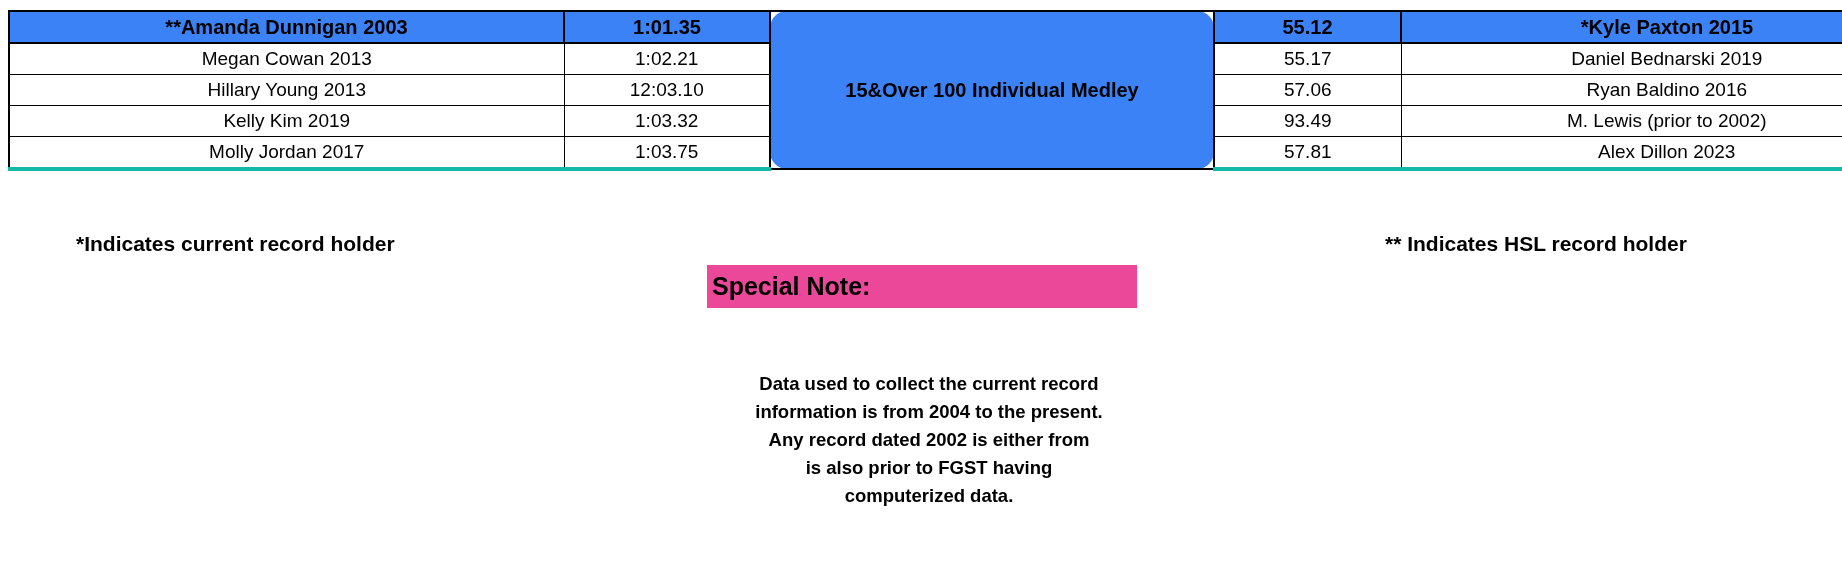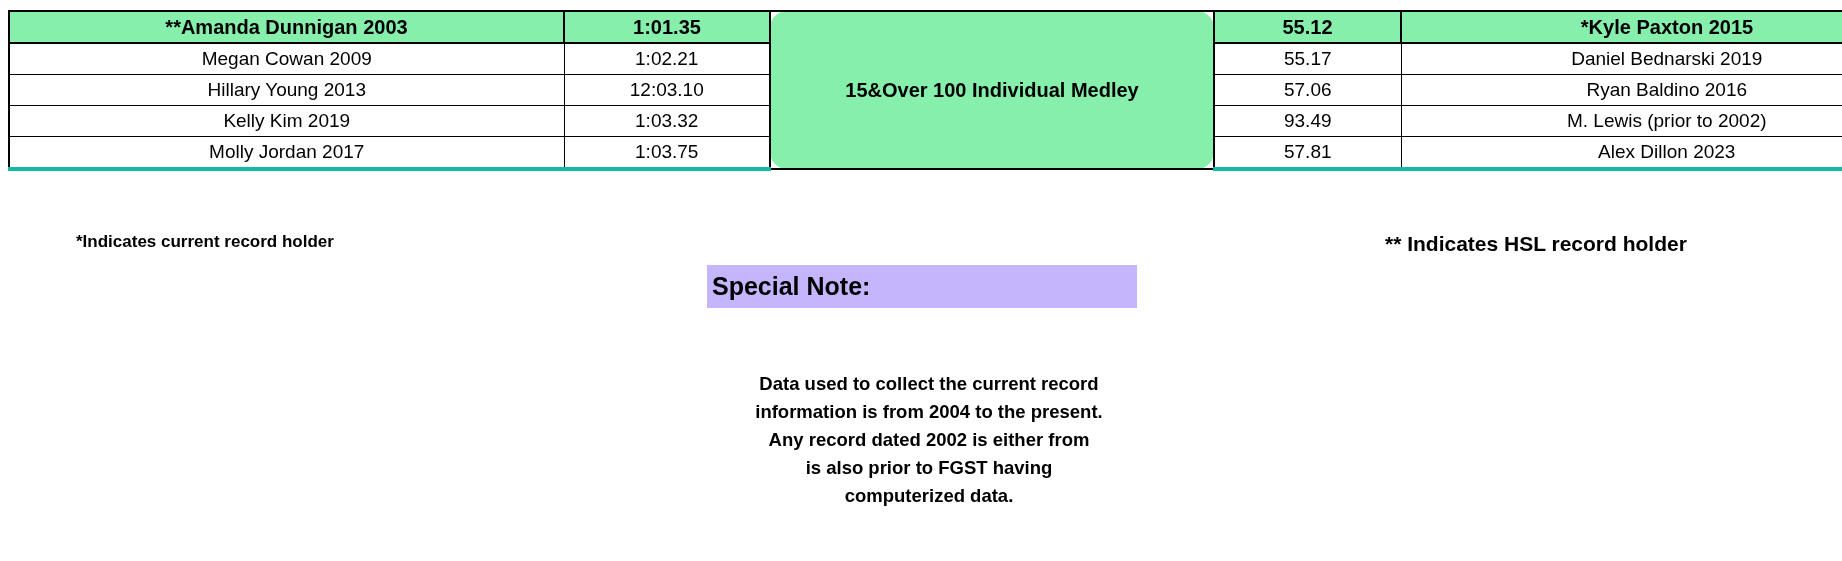--- a/index.html
+++ b/index.html
@@ -27,21 +27,21 @@
   .records-table td {
     border: 1px solid #000000;
     height: 30px;
     padding: 0 4px;
     text-align: center;
     vertical-align: middle;
     font-size: 19px;
     line-height: 1.1;
   }
   .records-table tr.header-row td {
-    background: #86efac;
+    background: #3b82f6;
     font-weight: bold;
     font-size: 20px;
     border-width: 2px;
     margin-top: 16px;
   }
   .records-table td.col-name-left { width: 545px; }
   .records-table td.col-time-left { width: 196px; }
   .records-table td.col-event { width: 434px; }
   .records-table td.col-time-right { width: 177px; }
   .records-table td.col-name-right { width: 522px; }
@@ -57,39 +57,39 @@
   .records-table tr.last-row td {
     border-bottom: 4px solid #14b8a6;
   }
   .records-table td.first-col { border-left: 2px solid #000000; }
   .records-table td.last-col { border-right: 2px solid #000000; }
 
   .legend-left {
     position: absolute;
     left: 76px;
     top: 232px;
-    font-size: 17px;
+    font-size: 21px;
     font-weight: bold;
   }
   .legend-right {
     position: absolute;
     left: 1385px;
     top: 232px;
     font-size: 21px;
     font-weight: bold;
     text-align: center;
   }
 
   .special-note-banner {
     position: absolute;
     left: 707px;
     top: 265px;
     width: 430px;
     height: 43px;
-    background: #c4b5fd;
+    background: #ec4899;
     display: flex;
     align-items: center;
     box-sizing: border-box;
     padding-left: 5px;
   }
   .special-note-banner span {
     font-size: 25px;
     font-weight: bold;
     color: #000000;
   }
@@ -111,21 +111,21 @@
 <table class="records-table">
   <tbody>
     <tr class="header-row">
       <td class="col-name-left first-col">**Amanda Dunnigan   2003</td>
       <td class="col-time-left">1:01.35</td>
       <td class="col-event event-cell" rowspan="5">15&amp;Over 100 Individual Medley</td>
       <td class="col-time-right">55.12</td>
       <td class="col-name-right last-col">*Kyle Paxton   2015</td>
     </tr>
     <tr>
-      <td class="first-col">Megan Cowan   2009</td>
+      <td class="first-col">Megan Cowan   2013</td>
       <td>1:02.21</td>
       <td>55.17</td>
       <td class="last-col">Daniel Bednarski   2019</td>
     </tr>
     <tr>
       <td class="first-col">Hillary Young   2013</td>
       <td>12:03.10</td>
       <td>57.06</td>
       <td class="last-col">Ryan Baldino     2016</td>
     </tr>

